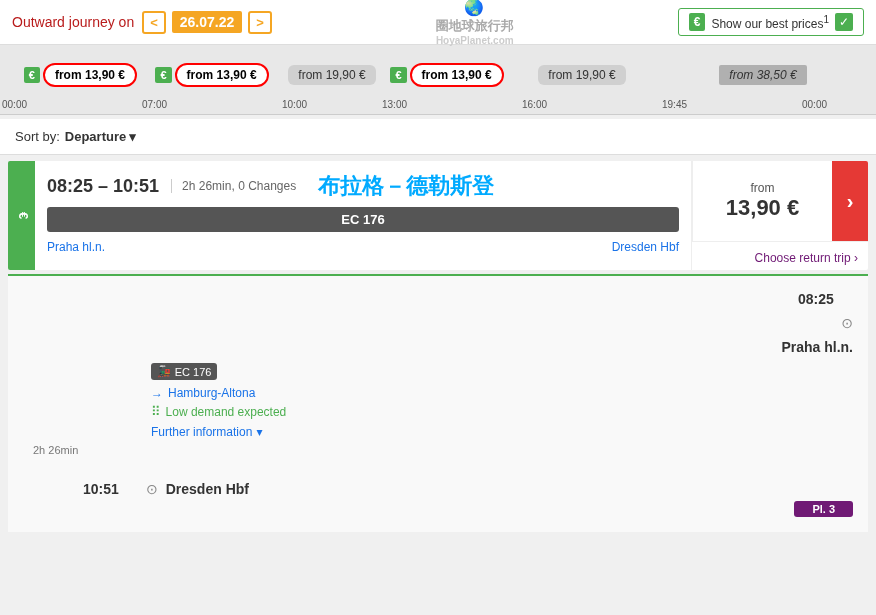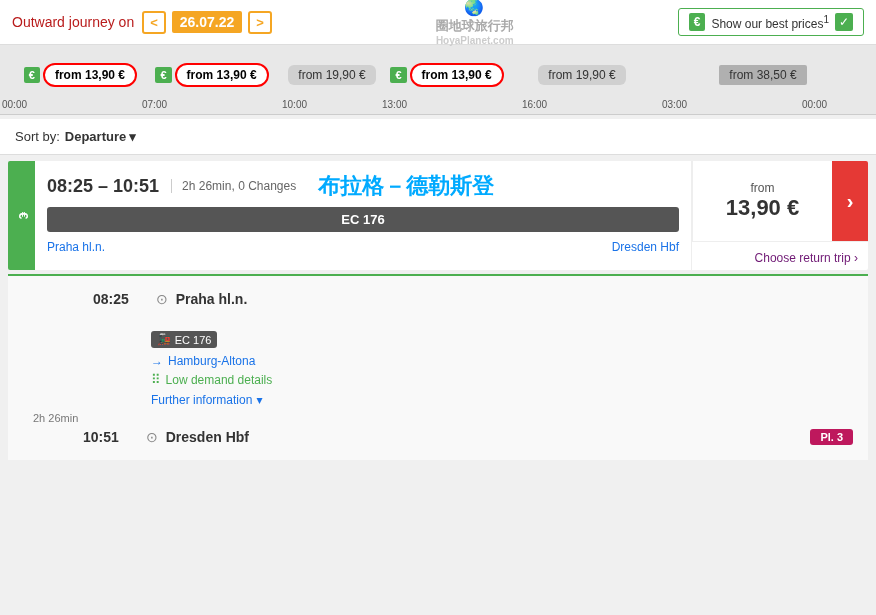--- a/index.html
+++ b/index.html
@@ -86,30 +86,30 @@
 
     
     .detail-section { background: #f9f9f9; border-top: 2px solid #4caf50; padding: 15px 15px 15px 25px; }
     .detail-time { font-size: 14px; font-weight: bold; color: #333; min-width: 50px; margin-right: 5px; }
     .detail-station { font-size: 14px; font-weight: bold; color: #333; }
     .train-num-badge { background: #555; color: #fff; font-size: 11px; padding: 2px 6px; border-radius: 3px; display: inline-flex; align-items: center; gap: 4px; }
     .arrow-dest { color: #1a73e8; font-size: 12px; margin-top: 4px; display: flex; align-items: center; gap: 5px; }
     .demand-row { display: flex; align-items: center; gap: 5px; color: #4caf50; font-size: 12px; margin-top: 4px; }
     .further-info { color: #1a73e8; font-size: 12px; cursor: pointer; display: flex; align-items: center; gap: 4px; margin-top: 6px; }
     .duration-side { min-width: 60px; text-align: center; font-size: 11px; color: #555; padding-top: 30px; }
-    .platform-badge { background: #be185d; color: #fff; font-size: 11px; padding: 2px 10px; border-radius: 3px; font-weight: bold; }
+    .platform-badge { background: #701a75; color: #fff; font-size: 11px; padding: 2px 18px; border-radius: 3px; font-weight: bold; margin-top: 40px; }
 
     
     .timeline-slots { display: flex; height: 44px; align-items: center; padding: 0 2px; }
     .ts1 { width: 140px; display: flex; align-items: center; justify-content: flex-end; padding-right: 5px; }
     .ts2 { width: 140px; display: flex; align-items: center; justify-content: center; }
     .ts3 { width: 100px; display: flex; align-items: center; justify-content: center; }
     .ts4 { width: 130px; display: flex; align-items: center; justify-content: center; }
     .ts5 { width: 140px; display: flex; align-items: center; justify-content: center; }
-    .ts6 { flex: 1; display: flex; align-items: center; justify-content: center; }
+    .ts6 { flex: 1; display: flex; align-items: center; justify-content: center; font-style: italic; }
     .green-pill { background: #4caf50; color: #fff; font-weight: bold; font-size: 11px; padding: 2px 5px; border-radius: 2px; margin-right: 3px; }
     .red-circle { border: 2px solid red; border-radius: 20px; padding: 3px 10px; font-size: 12px; font-weight: bold; background: #fff; white-space: nowrap; }
     .gray-pill { background: #d0d0d0; color: #333; padding: 3px 10px; font-size: 12px; white-space: nowrap; border-radius: 6px; }
     .dark-gray-pill { background: #b0b0b0; color: #333; padding: 3px 10px; font-size: 12px; white-space: nowrap; border-radius: 2px; }
     .time-labels { display: flex; padding: 2px 2px 4px 2px; font-size: 10px; color: #555; }
     .tl-item { width: 140px; text-align: left; }
     .tl-item2 { width: 100px; text-align: left; }
     .tl-end { flex: 1; text-align: left; }
   </style>
 </head>
@@ -168,21 +168,21 @@
       <span class="dark-gray-pill">from 38,50 €</span>
     </div>
   </div>
 
   <div class="time-labels">
     <div class="tl-item">00:00</div>
     <div class="tl-item">07:00</div>
     <div class="tl-item2">10:00</div>
     <div class="tl-item">13:00</div>
     <div class="tl-item">16:00</div>
-    <div class="tl-item">03:00</div>
+    <div class="tl-item">19:45</div>
     <div class="tl-end">00:00</div>
   </div>
 </div>
 
 <div class="sort-bar">
   <span class="sort-label">Sort by:</span>
   <button class="sort-select">
     <span>Departure</span>
     <span>▾</span>
   </button>
@@ -220,38 +220,38 @@
       </div>
     </div>
 
   </div>
 
   <div class="detail-section">
 
     <div style="display:flex; gap:0;">
       <div class="duration-side"></div>
       <div style="flex:1;">
-        <div style="display:flex; align-items:flex-end; gap:8px; margin-bottom:24px;">
+        <div style="display:flex; align-items:flex-end; gap:8px; margin-bottom:8px;flex-direction:column;">
           <span class="detail-time">08:25</span>
           <span style="color:#888; font-size:14px;">⊙</span>
           <span class="detail-station">Praha hl.n.</span>
         </div>
         <div style="margin-left:58px; margin-bottom:6px;">
           <span class="train-num-badge">
             <span>🚂</span>
             <span>EC 176</span>
           </span>
         </div>
         <div class="arrow-dest" style="margin-left:58px;">
           <span>→</span>
           <span>Hamburg-Altona</span>
         </div>
         <div class="demand-row" style="margin-left:58px;">
           <span style="color:#4caf50; font-size:13px;">⠿</span>
-          <span>Low demand details</span>
+          <span>Low demand expected</span>
         </div>
         <div class="further-info" style="margin-left:58px;">
           <span>Further information</span>
           <span>▾</span>
         </div>
       </div>
     </div>
 
     <div style="display:flex; gap:0; margin-top:5px; align-items:center;">
       <div style="min-width:50px; text-align:right; font-size:11px; color:#777; padding-right:8px;">2h 26min</div>

